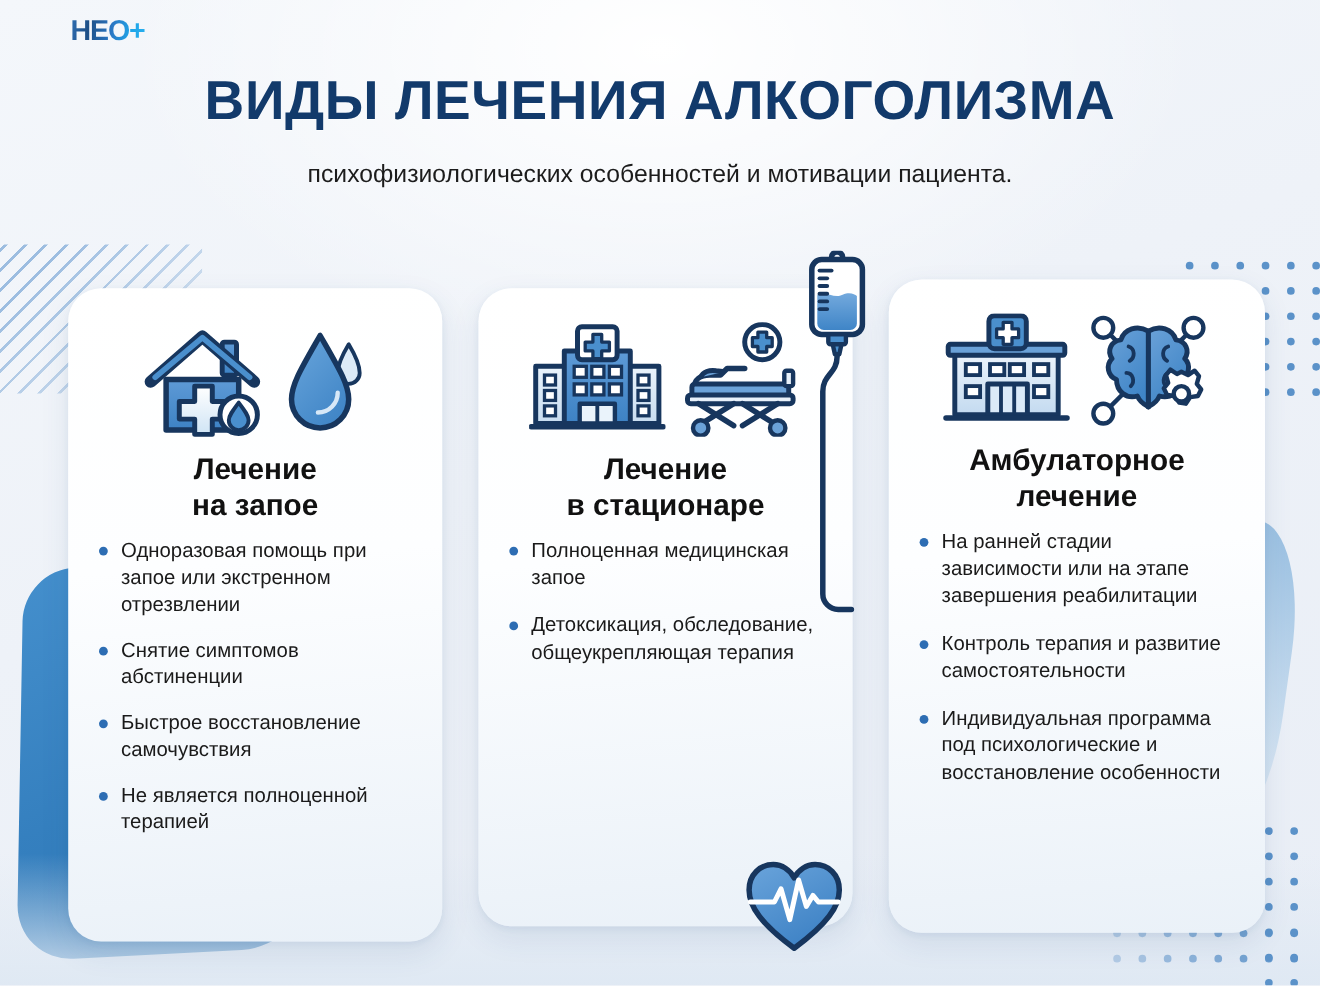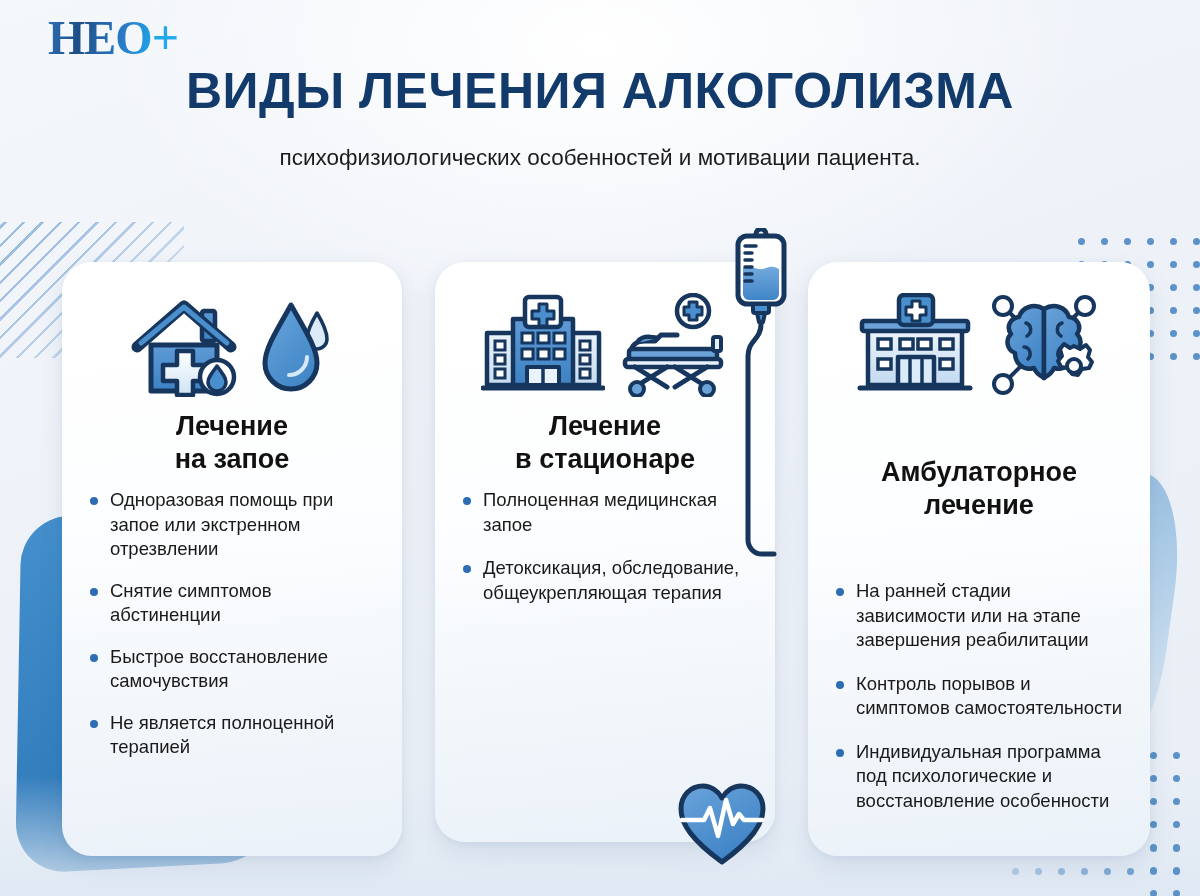--- a/index.html
+++ b/index.html
@@ -59,23 +59,23 @@
     transform: rotate(8deg);
   }
 
   .glow-bottom {
     left: 0; bottom: 0; width: 1200px; height: 120px;
     background: linear-gradient(to top, rgba(222,232,243,0.9), rgba(222,232,243,0));
   }
 
   
   .logo {
-    position: absolute; left: 48px; top: 14px;
-    font-size: 48px; font-weight: 700; letter-spacing: -1px;
-    font-family: Liberation Serif, serif;
+    position: absolute; left: 64px; top: 14px;
+    font-size: 26px; font-weight: 700; letter-spacing: -1px;
+    font-family: Liberation Sans, sans-serif;
     background: linear-gradient(100deg, #2f6fb5 0%, #1d4f86 25%, #2a77c4 55%, #1fa5e8 80%, #29b0ef 100%);
     -webkit-background-clip: text; background-clip: text;
     -webkit-text-fill-color: transparent; color: transparent;
     line-height: 1;
   }
 
   .page-title {
     position: absolute; left: 0; right: 0; top: 62px;
     text-align: center;
     font-size: 50px; font-weight: 700;
@@ -97,21 +97,21 @@
   .card {
     position: absolute;
     background: linear-gradient(175deg, #ffffff 0%, #fdfeff 42%, #eaf1f8 100%);
     border-radius: 30px;
     box-shadow: 0 10px 26px rgba(40,80,130,0.10), 0 2px 6px rgba(40,80,130,0.06);
     padding: 22px 26px 24px 26px;
     display: flex; flex-direction: column; align-items: center;
   }
   #card-0 { left: 62px;  top: 262px; width: 340px; height: 594px; }
   #card-1 { left: 435px; top: 262px; width: 340px; height: 580px; }
-  #card-2 { left: 808px; top: 262px; width: 342px; height: 594px; justify-content: space-between; }
+  #card-2 { left: 808px; top: 254px; width: 342px; height: 594px; }
 
   .card-icons {
     height: 122px;
     display: flex; align-items: center; justify-content: center;
     gap: 12px;
     width: 100%;
   }
 
   .card-title {
     font-size: 27px; font-weight: 700; line-height: 33px;
@@ -404,21 +404,21 @@
       </svg>
     </div>
 
     <div class="card-title">
       <span>Амбулаторное</span>
       <span>лечение</span>
     </div>
 
     <ul class="bullets">
       <li>На ранней стадии зависимости или на этапе завершения реабилитации</li>
-      <li>Контроль порывов и симптомов самостоятельности</li>
+      <li>Контроль терапия и развитие самостоятельности</li>
       <li>Индивидуальная программа под психологические и восстановление особенности</li>
     </ul>
   </div>
 
   <svg class="iv-drip" width="70" height="340" viewBox="0 0 70 340">
     <defs>
       <linearGradient id="g-fluid" x1="0" y1="0" x2="0" y2="1">
         <stop offset="0" stop-color="#73a9dd"></stop>
           <stop offset="1" stop-color="#3f85c7"></stop>
       </linearGradient>

